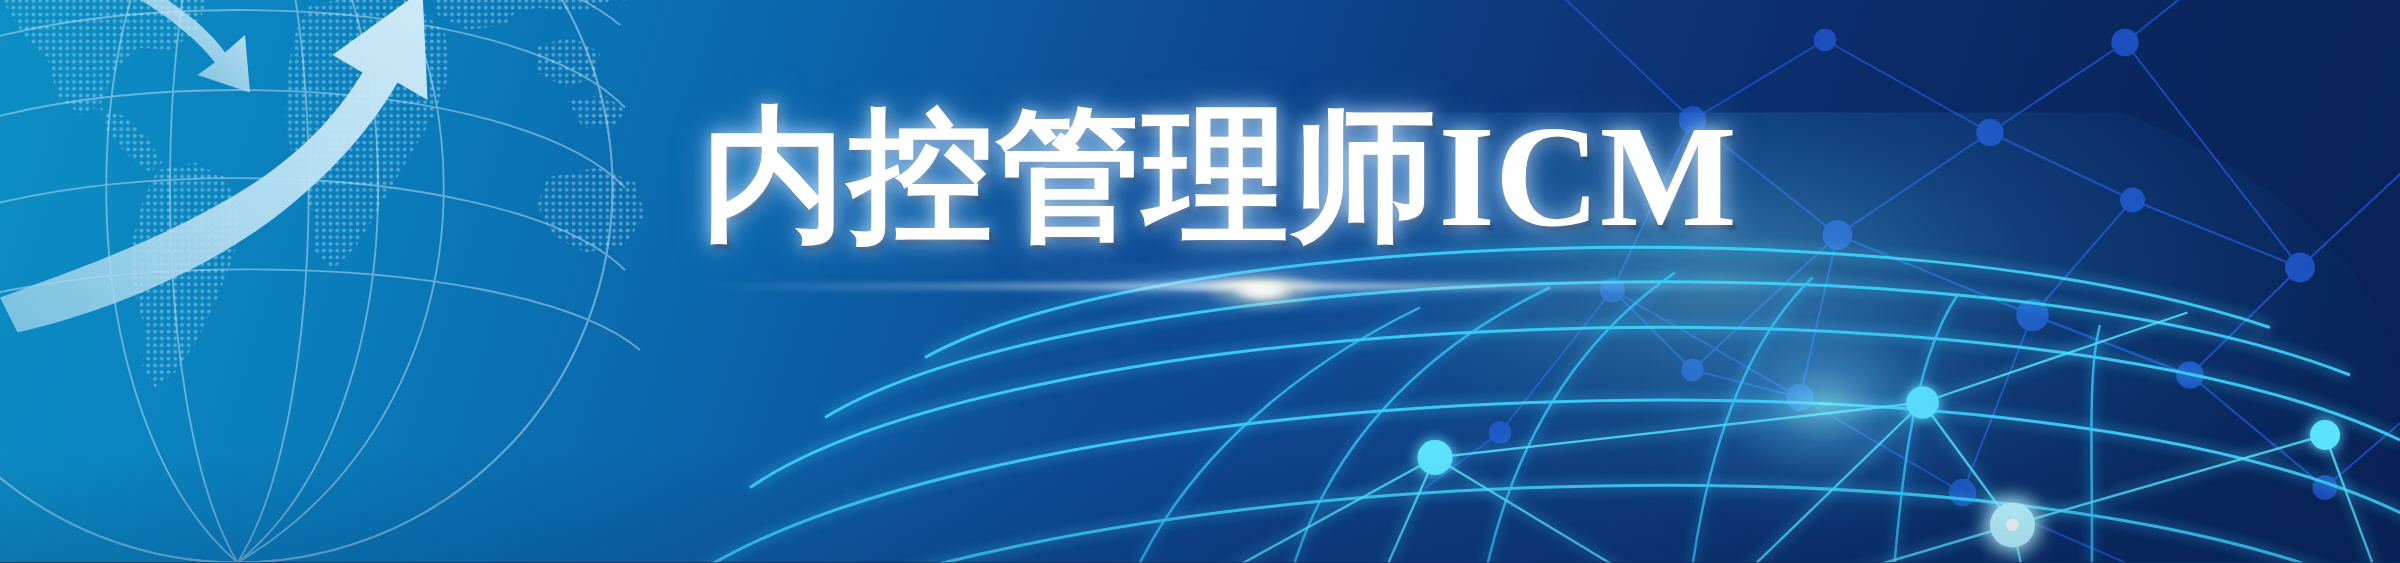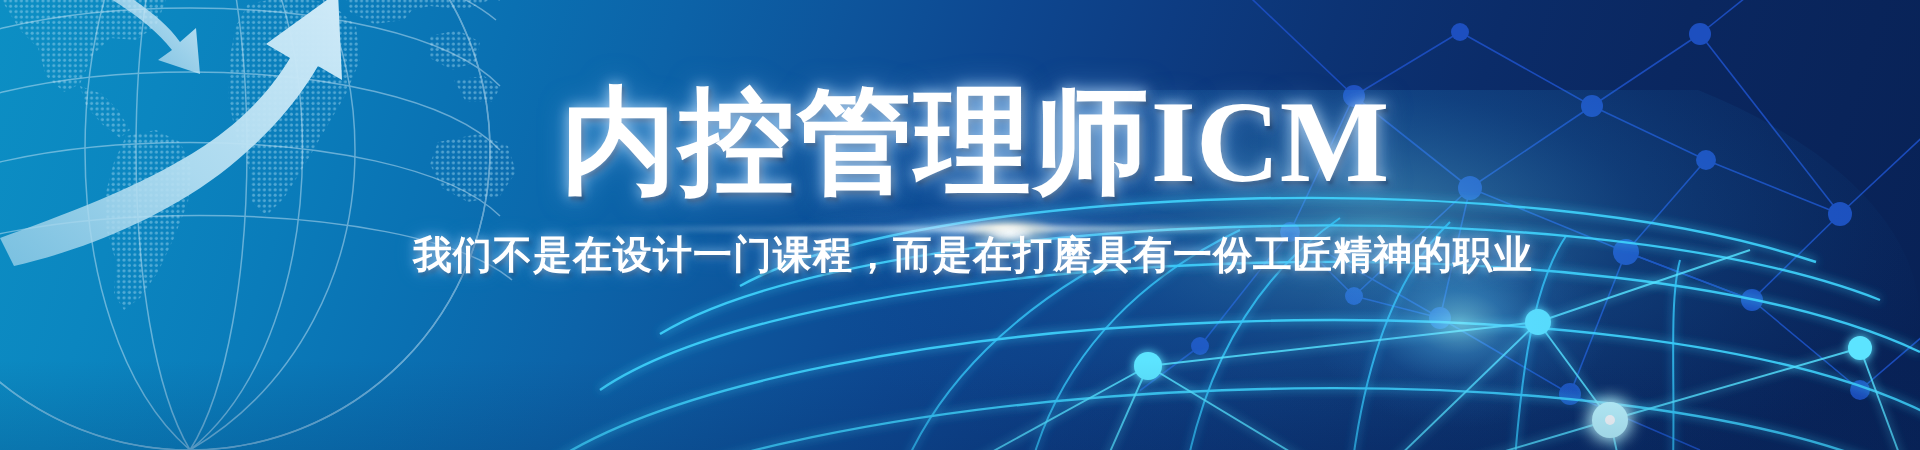--- a/index.html
+++ b/index.html
@@ -402,16 +402,15 @@
 
   <div class="flare-streak"></div>
   <div class="flare"></div>
   <div class="flare-core"></div>
   <div class="flare-glow-bl"></div>
 
   <div class="bottom-shade"></div>
 
   <div class="textwrap">
     <h1 class="headline"><span>内控管理师</span><span class="latin">ICM</span></h1>
-    <p class="subline">我们不是在设计一门课程，而是在打磨具有一份工匠精神的职业</p>
   </div>
 
 </div>
 
 </body></html>

